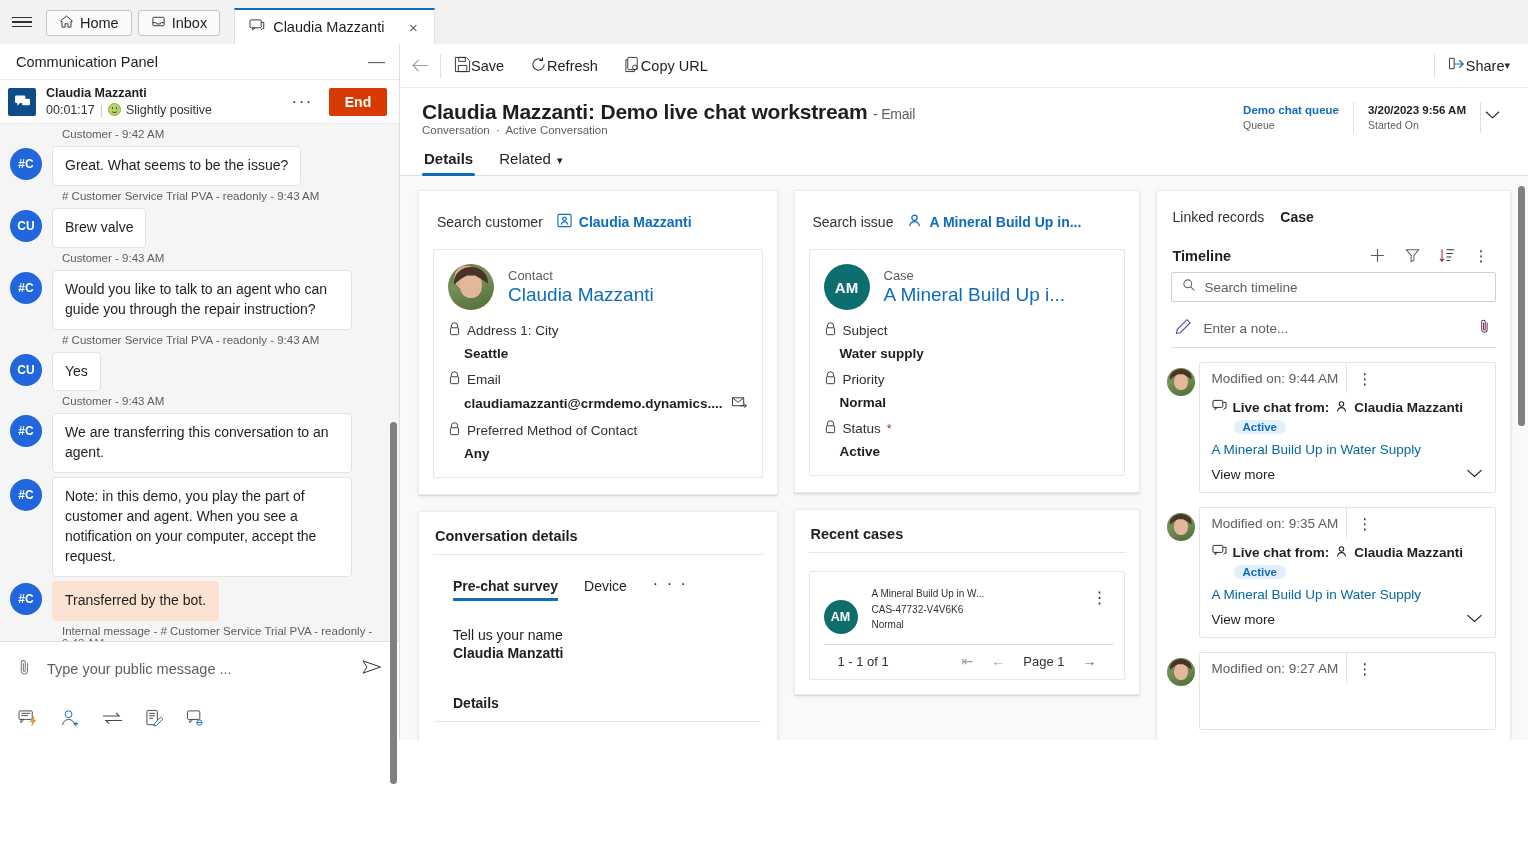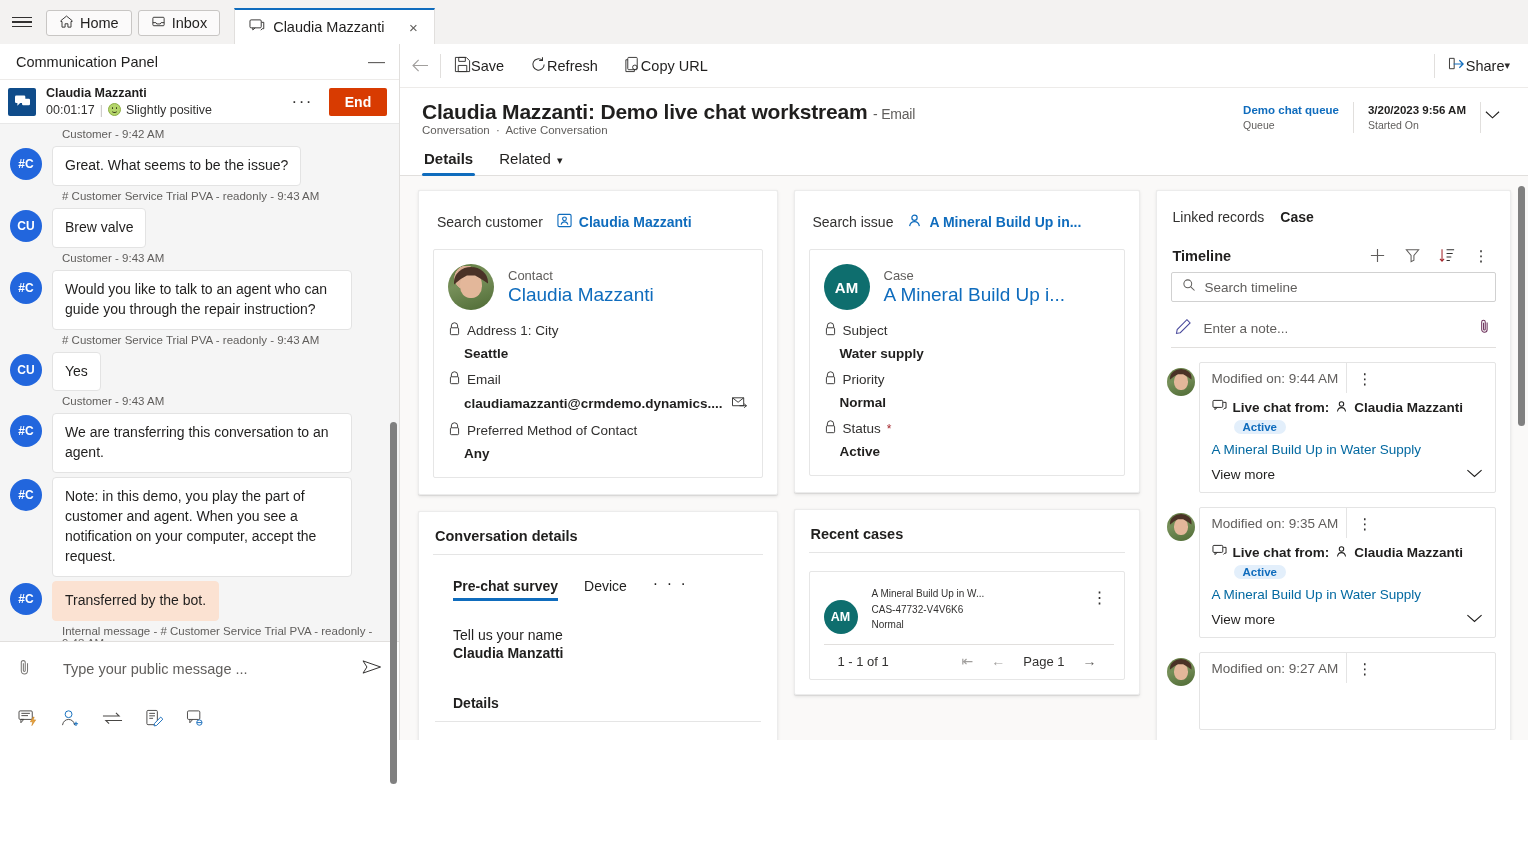--- a/index.html
+++ b/index.html
@@ -91,21 +91,21 @@
   .bubble {
     background:#ffffff;border:1px solid #e3e3e3;border-radius:4px;
     padding:9px 12px; font-size:14px; line-height:1.42; color:#201f1e; max-width:300px;
   }
   .bubble.internal { background:#fbe2d2; border-color:#fbe2d2; }
   .cp-scrollbar {
     position:absolute; right:2px; width:7px; background:#808080; border-radius:4px;
   }
 
   .composer { flex:0 0 auto; background:#ffffff; border-top:1px solid #e1dfdd; }
-  .composer-row { display:flex; align-items:center; height:54px; padding:0 16px; gap: 30px; }
+  .composer-row { display:flex; align-items:center; height:54px; padding:0 16px; gap: 14px; }
   .composer-input {
     flex:1 1 auto; border:none; outline:none; font-size:14.5px; color:#201f1e;
     font-family:"Liberation Sans", sans-serif; background:transparent;
   }
   .composer-input::placeholder { color:#605e5c; }
   .composer-tools { display:flex; align-items:center; gap:22px; height:44px; padding:0 18px; }
   .tool-ico { cursor:pointer; display:flex; align-items:center; }
 
   
   .mainarea { flex:1 1 auto; display:flex; flex-direction:column; min-width:0; background:#faf9f8; }

